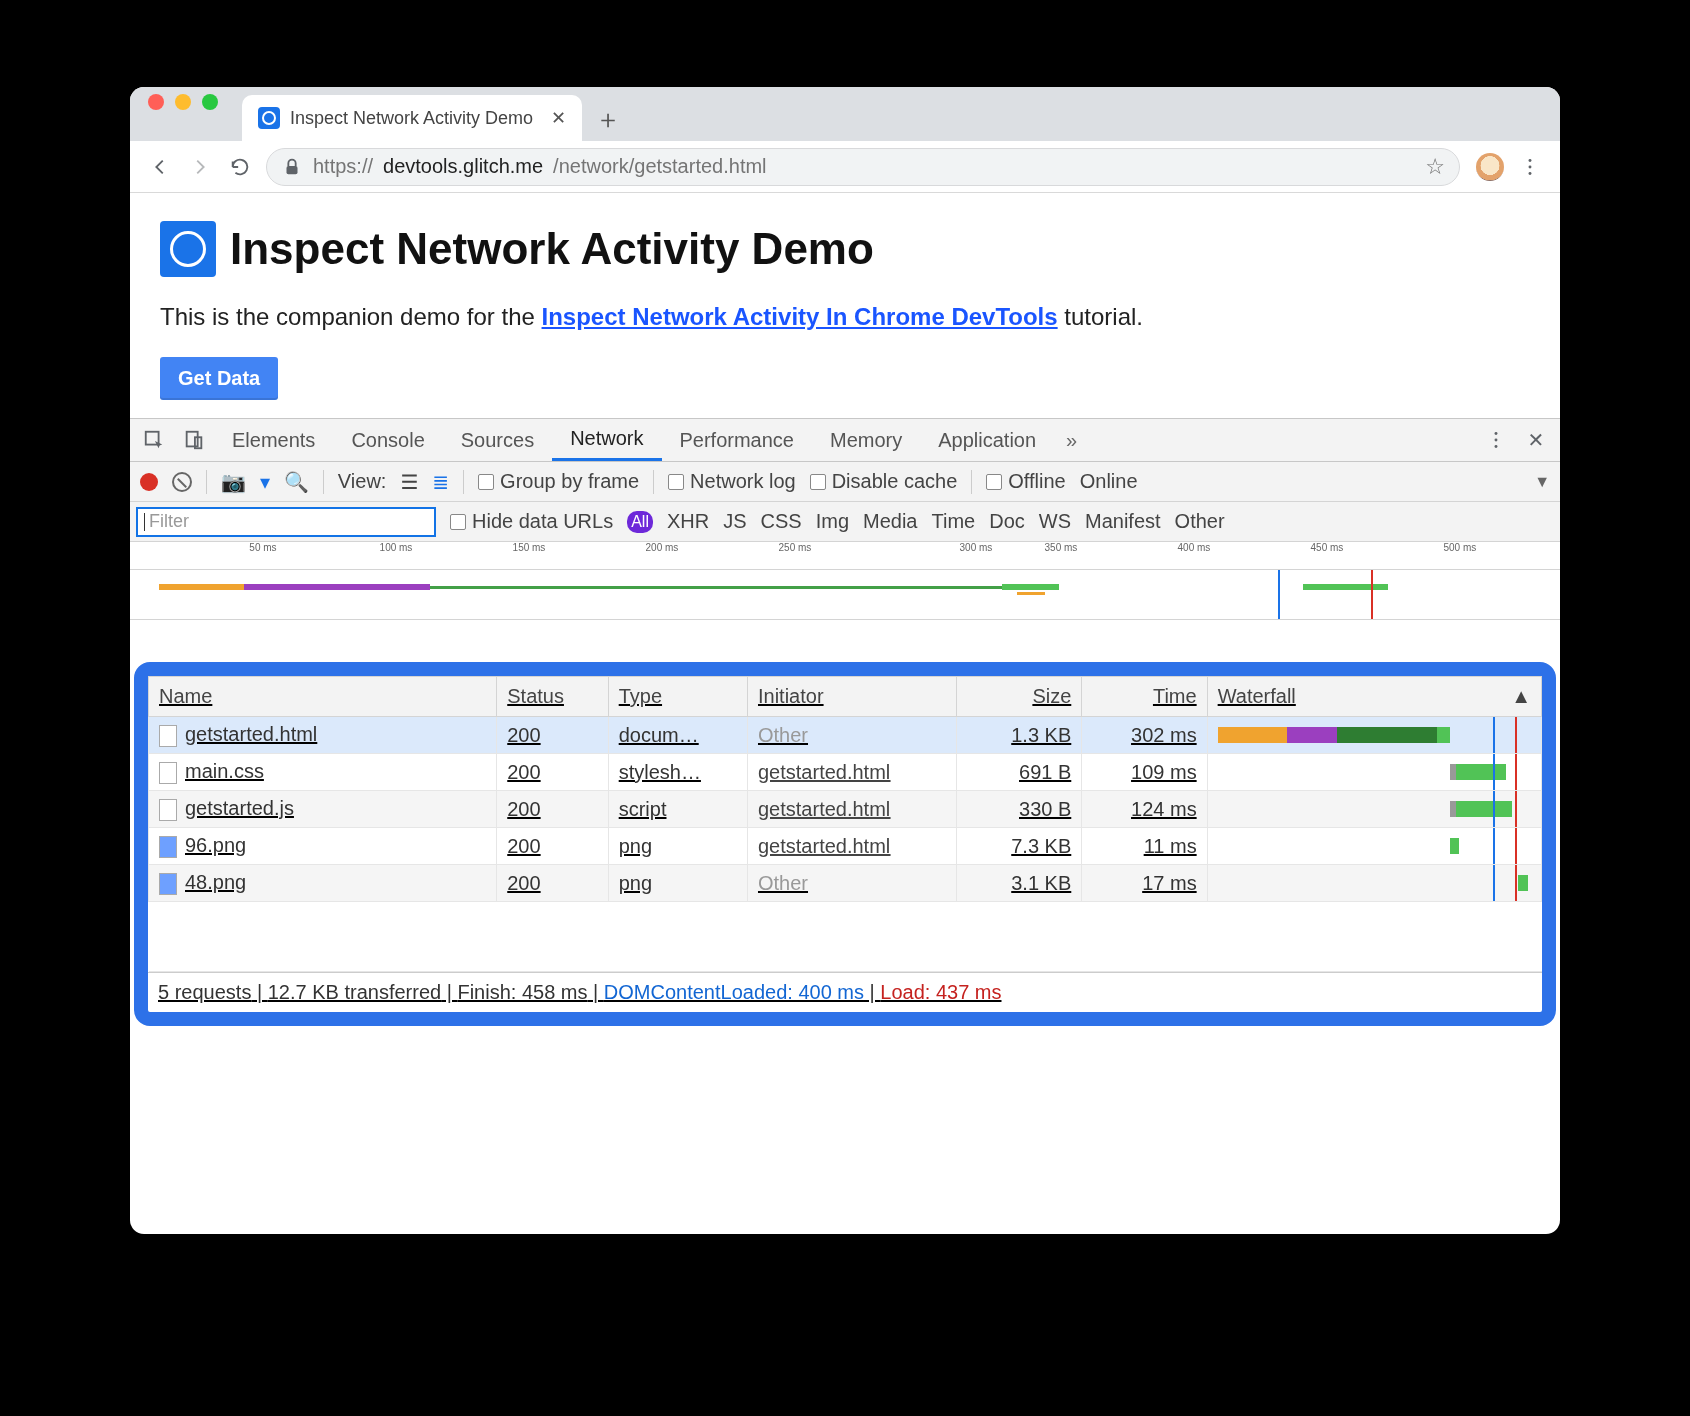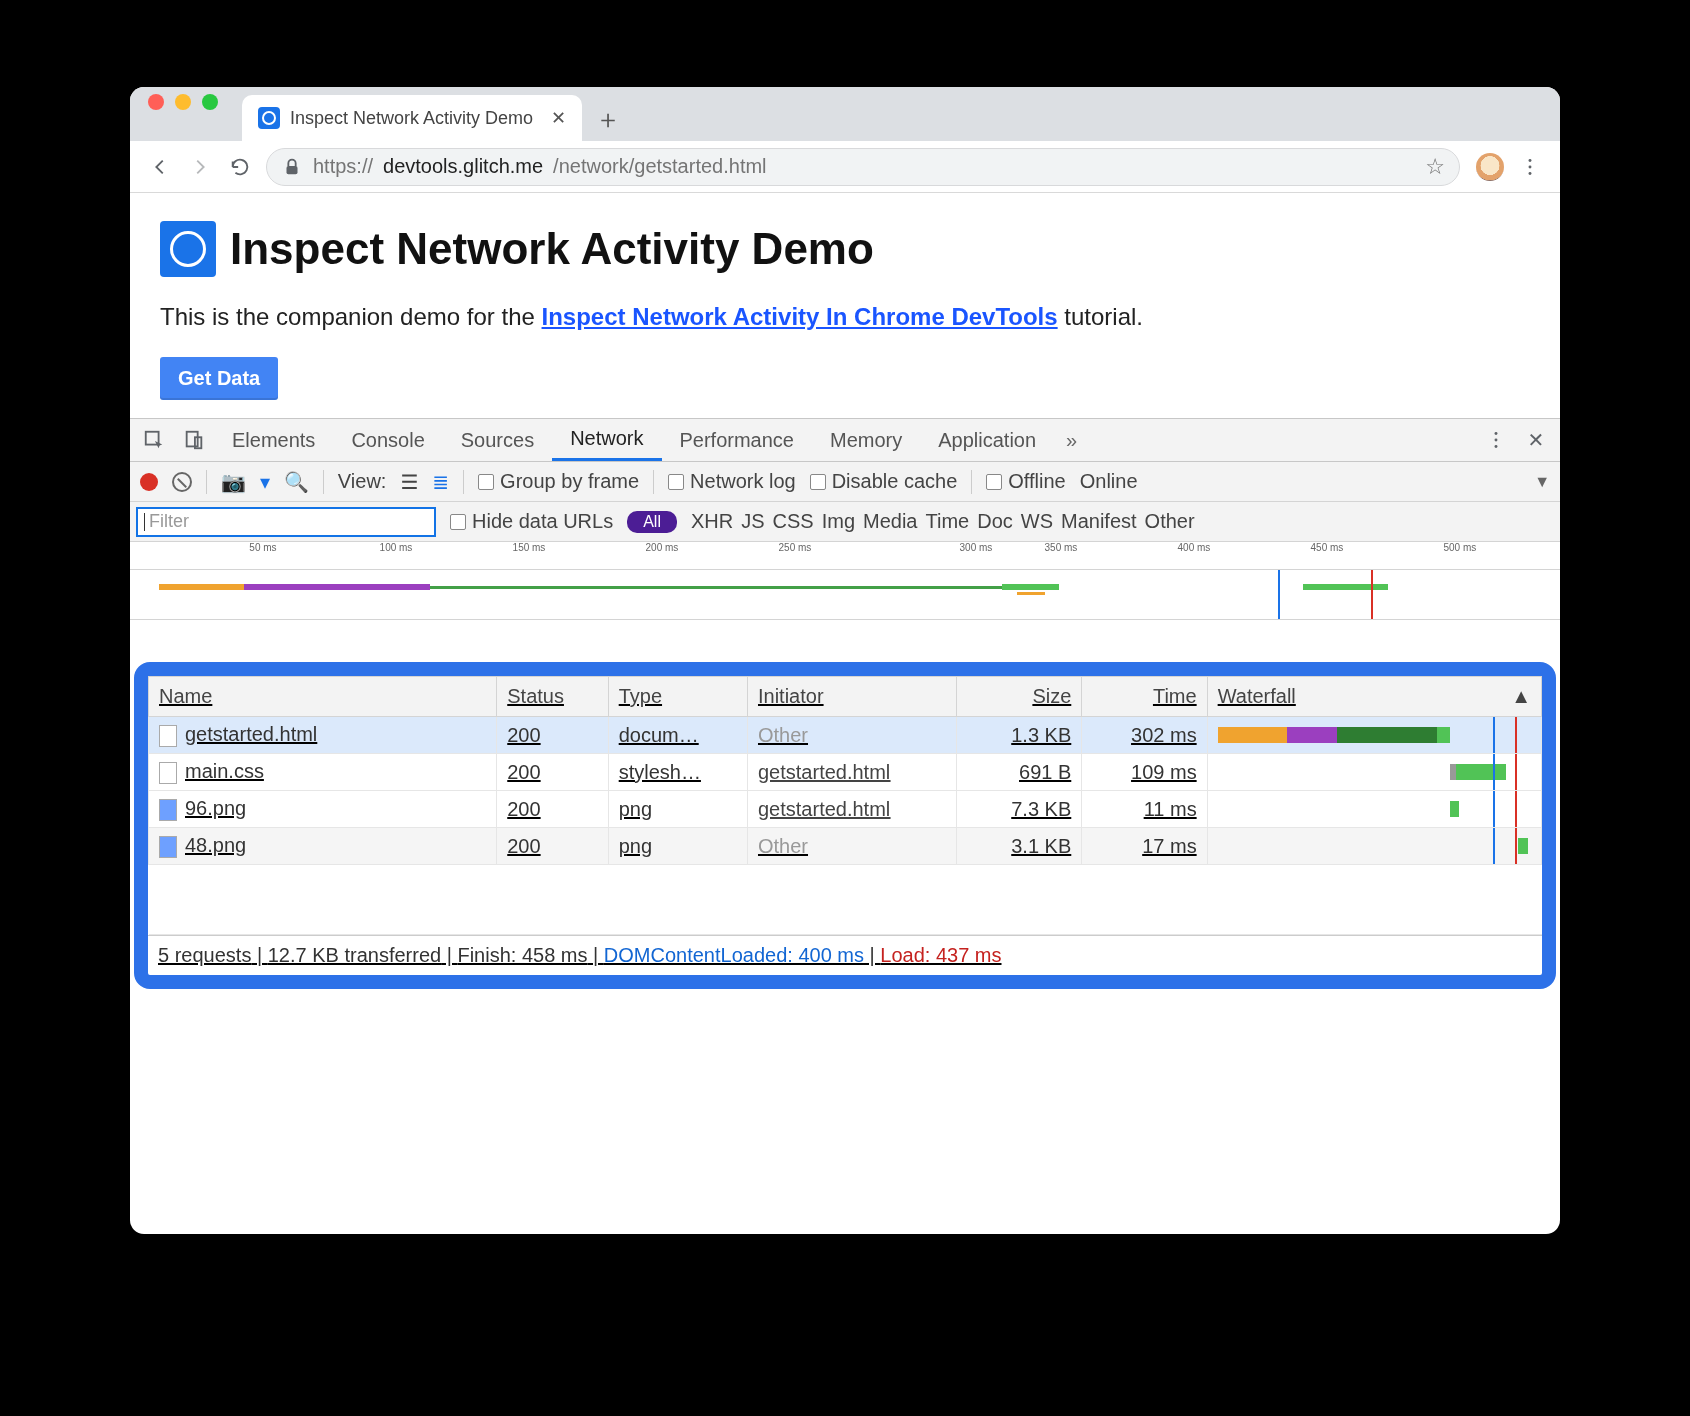--- a/index.html
+++ b/index.html
@@ -45,21 +45,21 @@
   .rec{width:18px;height:18px;border-radius:50%;background:#d93025;}
   .noent{width:20px;height:20px;border:2px solid #666;border-radius:50%;position:relative;}
   .noent::after{content:"";position:absolute;left:2px;right:2px;top:50%;height:2px;background:#666;transform:rotate(45deg);}
   .vsep{width:1px;height:24px;background:#ccc;}
   .ck{display:flex;align-items:center;gap:6px;}
   .cbox{width:16px;height:16px;border:1px solid #888;background:#fff;border-radius:2px;}
   .carrot{margin-left:auto;font-size:16px;color:#666;}
   
   .frow{height:40px;border-bottom:1px solid #d4d4d4;background:#f3f3f3;display:flex;align-items:center;padding:0 6px;font-size:20px;color:#444;gap:14px;}
   .filterbox{width:300px;height:30px;border:2px solid #1273e6;background:#fff;padding:0 6px;font-size:18px;color:#999;display:flex;align-items:center;}
-  .pill{background:#4c1d95;color:#fff;border-radius:10px;padding:2px 16px;font-size:16px;}
+  .pill{background:#6d28d9;color:#fff;border-radius:10px;padding:2px 4px;font-size:16px;}
   
   .ruler{height:28px;border-bottom:1px solid #d4d4d4;position:relative;background:#fff;}
   .ruler .tick{position:absolute;top:0;font-size:10px;color:#666;transform:translateX(-50%);}
   .overview{height:50px;border-bottom:1px solid #d4d4d4;position:relative;background:#fff;}
   .ovseg{position:absolute;top:14px;height:6px;}
   
   .hlwrap{position:relative;border:14px solid #2d71e8;border-radius:16px;margin:42px 4px 0 4px;background:#fff;text-decoration:underline;}
   table.req{width:100%;border-collapse:collapse;font-size:20px;color:#333;}
   table.req th{background:#f3f3f3;border:1px solid #d4d4d4;text-align:left;font-weight:400;padding:8px 10px;color:#444;}
   table.req td{border:1px solid #e6e6e6;padding:6px 10px;vertical-align:middle;white-space:nowrap;}
@@ -218,21 +218,21 @@
   <div class="frow">
     <div class="filterbox">
           <span style="border-left:1px solid #333;height:18px;margin-right:4px"></span>
           <span>Filter</span>
         </div>
     <span class="ck">
           <span class="cbox"></span>
           <span>Hide data URLs</span>
         </span>
     <span class="pill">All</span>
-    <span id="ftypes" style="display:flex;gap:8px">
+    <span id="ftypes" style="display:flex;gap:14px">
           <span>XHR</span>
           <span>JS</span>
           <span>CSS</span>
           <span>Img</span>
           <span>Media</span>
           <span>Time</span>
           <span>Doc</span>
           <span>WS</span>
           <span>Manifest</span>
           <span>Other</span>
@@ -303,20 +303,36 @@
               <td class="num">109 ms</td>
               <td>
                 <div class="wf">
                   <div class="bar" style="left: 74%; width: 2%; background: rgb(153, 153, 153);"></div>
                   <div class="bar" style="left: 76%; width: 16%; background: rgb(81, 195, 86);"></div>
                   <div class="line" style="left: 88%; background: rgb(26, 115, 232);"></div>
                   <div class="line" style="left: 95%; background: rgb(217, 48, 37);"></div>
                 </div>
               </td>
             </tr>
+            <tr class="alt">
+              <td><span class="ficon"></span>getstarted.js</td>
+              <td>200</td>
+              <td>script</td>
+              <td><a href="#" class="initlink">getstarted.html</a></td>
+              <td class="num">330 B</td>
+              <td class="num">124 ms</td>
+              <td>
+                <div class="wf">
+                  <div class="bar" style="left: 74%; width: 2%; background: rgb(153, 153, 153);"></div>
+                  <div class="bar" style="left: 76%; width: 18%; background: rgb(81, 195, 86);"></div>
+                  <div class="line" style="left: 88%; background: rgb(26, 115, 232);"></div>
+                  <div class="line" style="left: 95%; background: rgb(217, 48, 37);"></div>
+                </div>
+              </td>
+            </tr>
             <tr>
               <td><span class="ficon img"></span>96.png</td>
               <td>200</td>
               <td>png</td>
               <td><a href="#" class="initlink">getstarted.html</a></td>
               <td class="num">7.3 KB</td>
               <td class="num">11 ms</td>
               <td>
                 <div class="wf">
                   <div class="bar" style="left: 74%; width: 3%; background: rgb(81, 195, 86);"></div>

